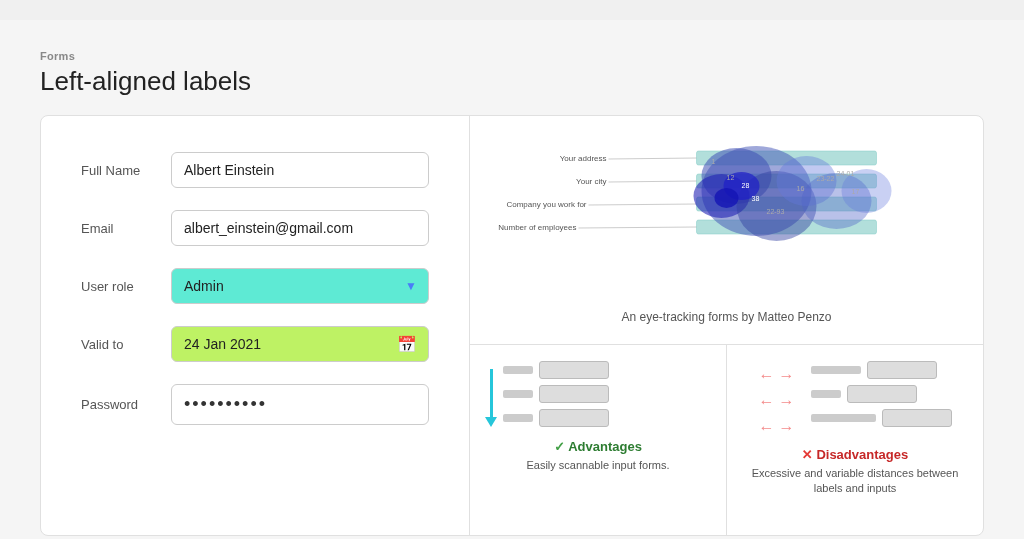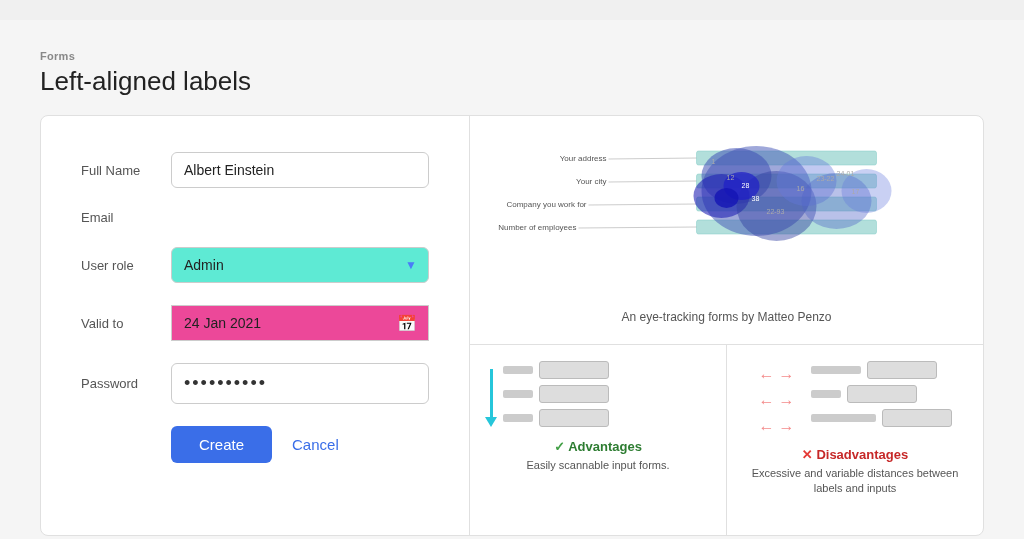--- a/index.html
+++ b/index.html
@@ -94,26 +94,26 @@
       font-size: 12px;
       pointer-events: none;
     }
     .date-wrapper {
       flex: 1;
       position: relative;
     }
     .date-input {
       width: 100%;
       border: 1px solid #ccc;
-      border-radius: 0;
+      border-radius: 6px;
       padding: 9px 40px 9px 12px;
       font-size: 14px;
       color: #222;
       outline: none;
-      background: #ec4899;
+      background: #bef264;
     }
     .calendar-icon {
       position: absolute;
       right: 12px;
       top: 50%;
       transform: translateY(-50%);
       color: #4a7cf7;
       font-size: 16px;
     }
     .password-dots {
@@ -286,20 +286,21 @@
 
   <div class="main-card">
 
     <div class="form-panel">
       <div class="form-row">
         <label class="form-label">Full Name</label>
         <input class="form-input" type="text" value="Albert Einstein" style="">
       </div>
       <div class="form-row">
         <label class="form-label">Email</label>
+        <input class="form-input" type="text" value="albert_einstein@gmail.com" style="">
       </div>
       <div class="form-row">
         <label class="form-label">User role</label>
         <div class="select-wrapper">
           <select class="form-select">
             <option>Admin</option>
             <option>User</option>
             <option>Editor</option>
           </select>
           <span class="select-arrow">▼</span>
@@ -308,24 +309,20 @@
       <div class="form-row">
         <label class="form-label">Valid to</label>
         <div class="date-wrapper">
           <input class="date-input" type="text" value="24 Jan 2021" style="">
           <span class="calendar-icon">📅</span>
         </div>
       </div>
       <div class="form-row">
         <label class="form-label">Password</label>
         <input class="form-input password-dots" type="password" value="1234567890" style="">
-      </div>
-      <div class="form-actions">
-        <button class="btn-create">Create</button>
-        <button class="btn-cancel">Cancel</button>
       </div>
     </div>
 
     <div class="right-panel">
 
       <div class="eye-tracking-section">
         <div class="eye-tracking-visual">
 
           <svg width="400" height="160" viewBox="0 0 400 160" style="position:absolute;left:0;top:0;width:100%;height:100%;">
 

